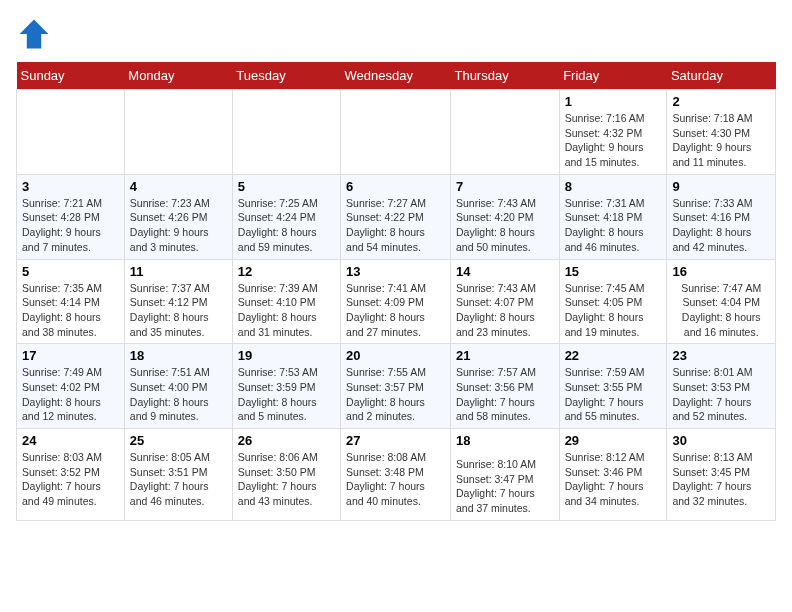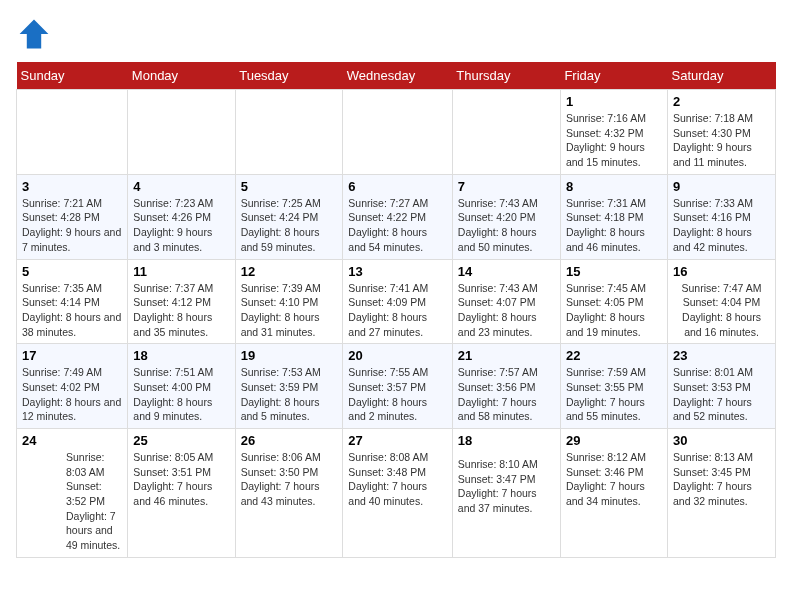--- a/index.html
+++ b/index.html
@@ -264,21 +264,21 @@
         <td>
           <span class="day-num">23</span>
           <div class="day-info" style="white-space: pre-line;">Sunrise: 8:01 AM
 Sunset: 3:53 PM
 Daylight: 7 hours and 52 minutes.</div>
         </td>
       </tr>
       <tr>
         <td>
           <span class="day-num">24</span>
-          <div class="day-info" style="white-space: pre-line; margin-left: 44px;">Sunrise: 8:03 AM
+          <div class="day-info" style="white-space: pre-line;">Sunrise: 8:03 AM
 Sunset: 3:52 PM
 Daylight: 7 hours and 49 minutes.</div>
         </td>
         <td>
           <span class="day-num">25</span>
           <div class="day-info" style="white-space: pre-line;">Sunrise: 8:05 AM
 Sunset: 3:51 PM
 Daylight: 7 hours and 46 minutes.</div>
         </td>
         <td>

